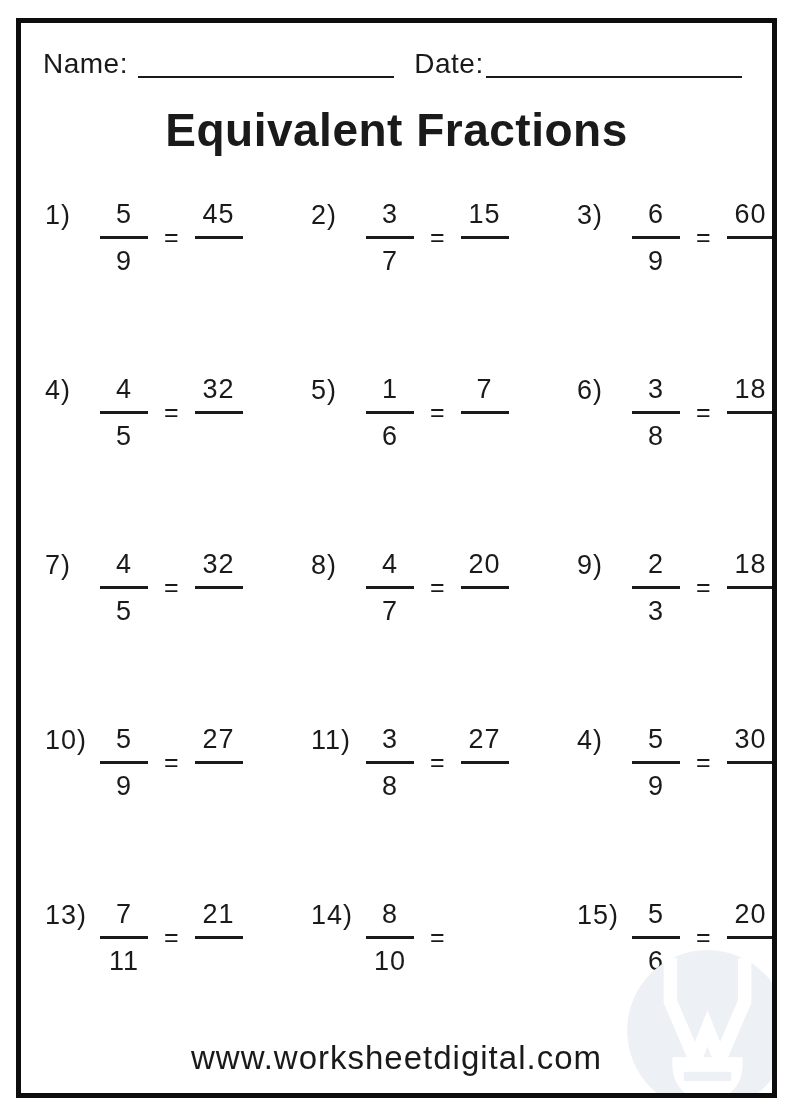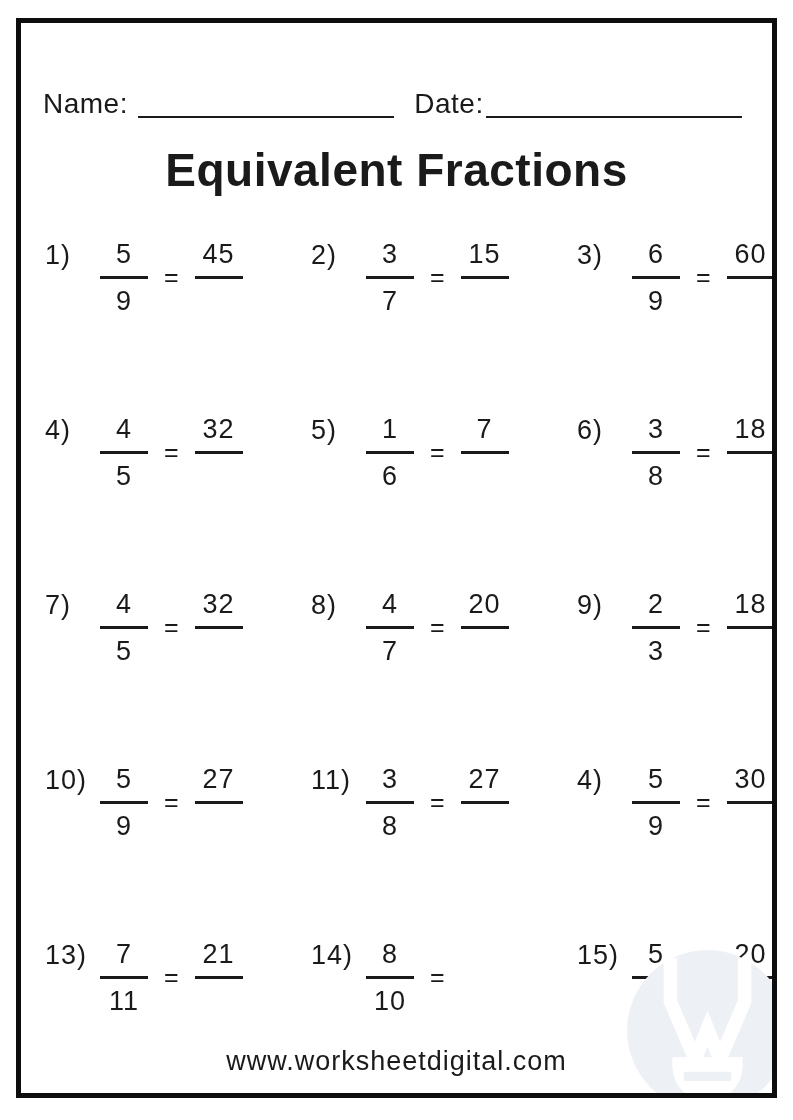--- a/index.html
+++ b/index.html
@@ -20,33 +20,33 @@
     left: 16px; top: 18px;
     width: 761px; height: 1080px;
     box-sizing: border-box;
     border: 5px solid #0d0d0d;
     background: #ffffff;
     overflow: hidden;
   }
   .header-row {
     display: flex;
     align-items: flex-end;
-    padding: 16px 24px 0 22px;
+    padding: 24px 24px 0 22px;
     font-size: 28px;
     line-height: 1.2;
   }
   .field-label { white-space: nowrap; letter-spacing: 0.5px; }
   .write-line {
     flex: 1;
     border-bottom: 2px solid #1a1a1a;
     height: 1em;
     margin: 0 4px 3px 10px;
   }
   .write-line.date-line { margin-left: 2px; margin-right: 6px; }
-  .date-label { margin-left: 16px; margin-top: 48px; }
+  .date-label { margin-left: 16px; }
   .title {
     text-align: center;
     font-size: 46px;
     font-weight: 700;
     letter-spacing: 0.5px;
     margin: 22px 0 0 0;
   }
   .problems {
     display: grid;
     grid-template-columns: 266px 266px 1fr;
@@ -83,21 +83,21 @@
   }
   .eq {
     font-size: 25px;
     margin: 0 13px;
     font-weight: 400;
   }
   .footer {
     position: absolute;
     left: 0; right: 0; bottom: 16px;
     text-align: center;
-    font-size: 27px;
+    font-size: 33px;
     letter-spacing: 1px;
   }
   .watermark {
     position: absolute;
     right: -18px; bottom: -20px;
     width: 165px; height: 165px;
     pointer-events: none;
   }
 </style>
 </head>

